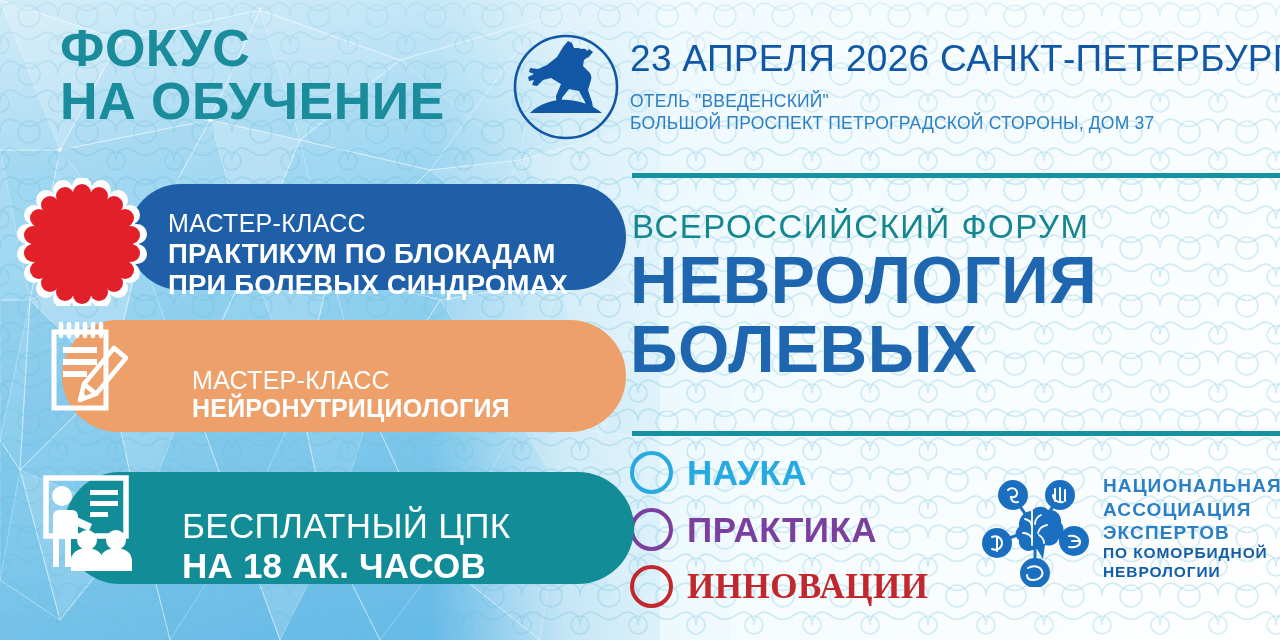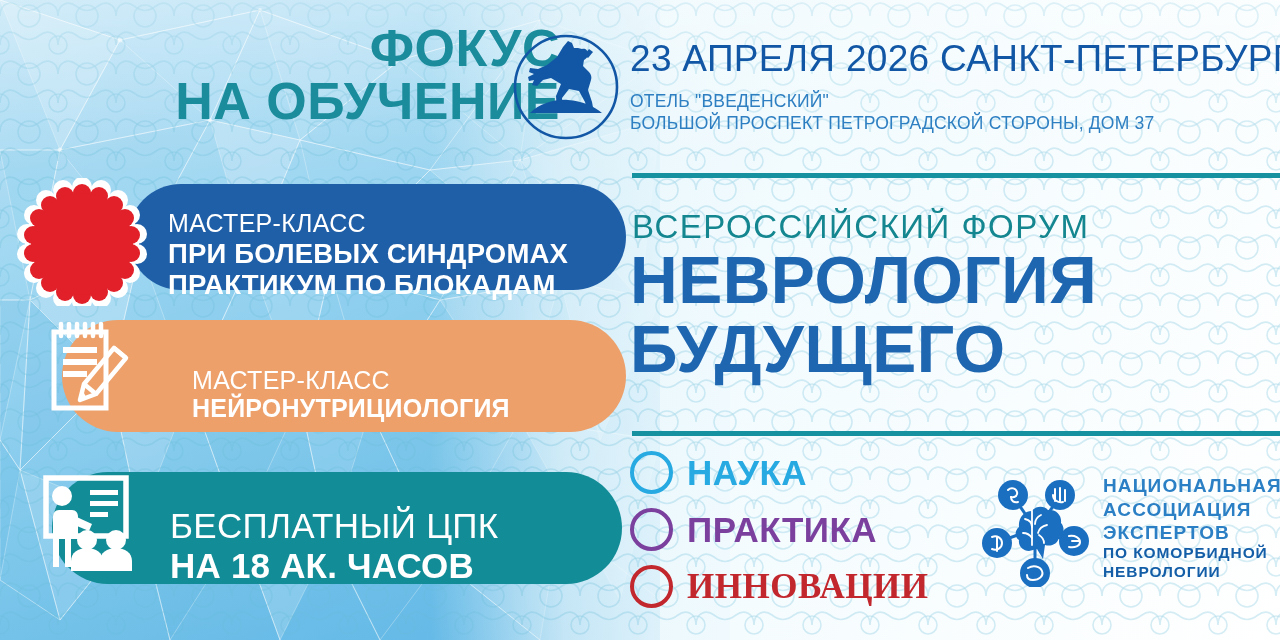--- a/index.html
+++ b/index.html
@@ -28,21 +28,21 @@
   #pattern-bg{left:0;top:0;width:1280px;height:640px;opacity:.5;}
   #pattern-bg svg{display:block;width:100%;height:100%;}
   #top-wash{
     left:0;top:0;width:1280px;height:175px;
     background:linear-gradient(180deg,rgba(255,255,255,.30) 0%,rgba(255,255,255,.05) 70%,rgba(255,255,255,0) 100%);
   }
 
   
   #header-left{
     position:absolute;left:60px;top:24px;width:500px;
-    text-align:right;line-height:.95;
+    text-align:left;line-height:.95;
   }
   .focus-l1,.focus-l2{
     display:block;color:#1a8c9b;font-weight:bold;
     letter-spacing:.5px;white-space:nowrap;
   }
   .focus-l1{font-size:52px;}
   .focus-l2{font-size:52px;margin-top:4px;}
 
   #emblem{position:absolute;left:512px;top:33px;width:108px;height:108px;}
   #emblem svg{display:block;width:108px;height:108px;}
@@ -100,21 +100,21 @@
   #pill-1 .t-bold{font-size:27.5px;letter-spacing:.2px;}
 
   #pill-2{
     left:62px;top:320px;width:564px;height:112px;
     background:#eda06a;padding-left:130px;
   }
   #pill-2 .t-light{font-size:25px;letter-spacing:.3px;}
   #pill-2 .t-bold{font-size:25px;letter-spacing:.2px;}
 
   #pill-3{
-    left:52px;top:472px;width:570px;height:112px;
+    left:64px;top:472px;width:570px;height:112px;
     background:#128c96;padding-left:118px;
   }
   #pill-3 .t-light{font-size:35px;letter-spacing:.3px;}
   #pill-3 .t-bold{font-size:35px;letter-spacing:.2px;}
 
   
   #notebook-icon{position:absolute;left:40px;top:314px;width:92px;height:106px;}
   #presenter-icon{position:absolute;left:34px;top:472px;width:105px;height:102px;}
   #notebook-icon svg,#presenter-icon svg{display:block;width:100%;height:100%;}
 
@@ -241,21 +241,21 @@
       <div>ОТЕЛЬ "ВВЕДЕНСКИЙ"</div>
       <div>БОЛЬШОЙ ПРОСПЕКТ ПЕТРОГРАДСКОЙ СТОРОНЫ, ДОМ 37</div>
     </div>
   </div>
 
   <div class="rule" id="rule-top" style="background: rgb(21, 145, 159);"></div>
 
   <div id="forum-kicker">ВСЕРОССИЙСКИЙ ФОРУМ</div>
   <div id="main-title">
     <span id="title-l1" style="color: rgb(31, 102, 176);">НЕВРОЛОГИЯ</span>
-    <span id="title-l2" style="color: rgb(31, 102, 176);">БУДУЩЕГО</span>
+    <span id="title-l2" style="color: rgb(31, 102, 176);">БОЛЕВЫХ</span>
   </div>
 
   <div class="rule" id="rule-mid" style="background: rgb(21, 145, 159);"></div>
 
   <div id="pillars">
     <div class="pillar">
       <div class="pillar-ring" id="ring-0" style="border-color: rgb(39, 169, 225);"></div>
       <div class="pillar-label" id="plabel-0" style="color: rgb(39, 169, 225);">НАУКА</div>
     </div>
     <div class="pillar">
@@ -264,22 +264,22 @@
     </div>
     <div class="pillar">
       <div class="pillar-ring" id="ring-2" style="border-color: rgb(193, 39, 45);"></div>
       <div class="pillar-label" id="plabel-2" style="color: rgb(193, 39, 45); font-family: Liberation Serif, serif;">ИННОВАЦИИ</div>
     </div>
   </div>
 
   <div class="pill" id="pill-1" style="background: rgb(31, 95, 168);">
     <div class="pill-text">
       <span class="t-light">МАСТЕР-КЛАСС</span>
+      <span class="t-bold">ПРАКТИКУМ ПО БЛОКАДАМ</span>
       <span class="t-bold">ПРИ БОЛЕВЫХ СИНДРОМАХ</span>
-      <span class="t-bold">ПРАКТИКУМ ПО БЛОКАДАМ</span>
     </div>
   </div>
 
   <div class="pill" id="pill-2" style="background: rgb(237, 160, 106);">
     <div class="pill-text">
       <span class="t-light">МАСТЕР-КЛАСС</span>
       <span class="t-bold">НЕЙРОНУТРИЦИОЛОГИЯ</span>
     </div>
   </div>
 

